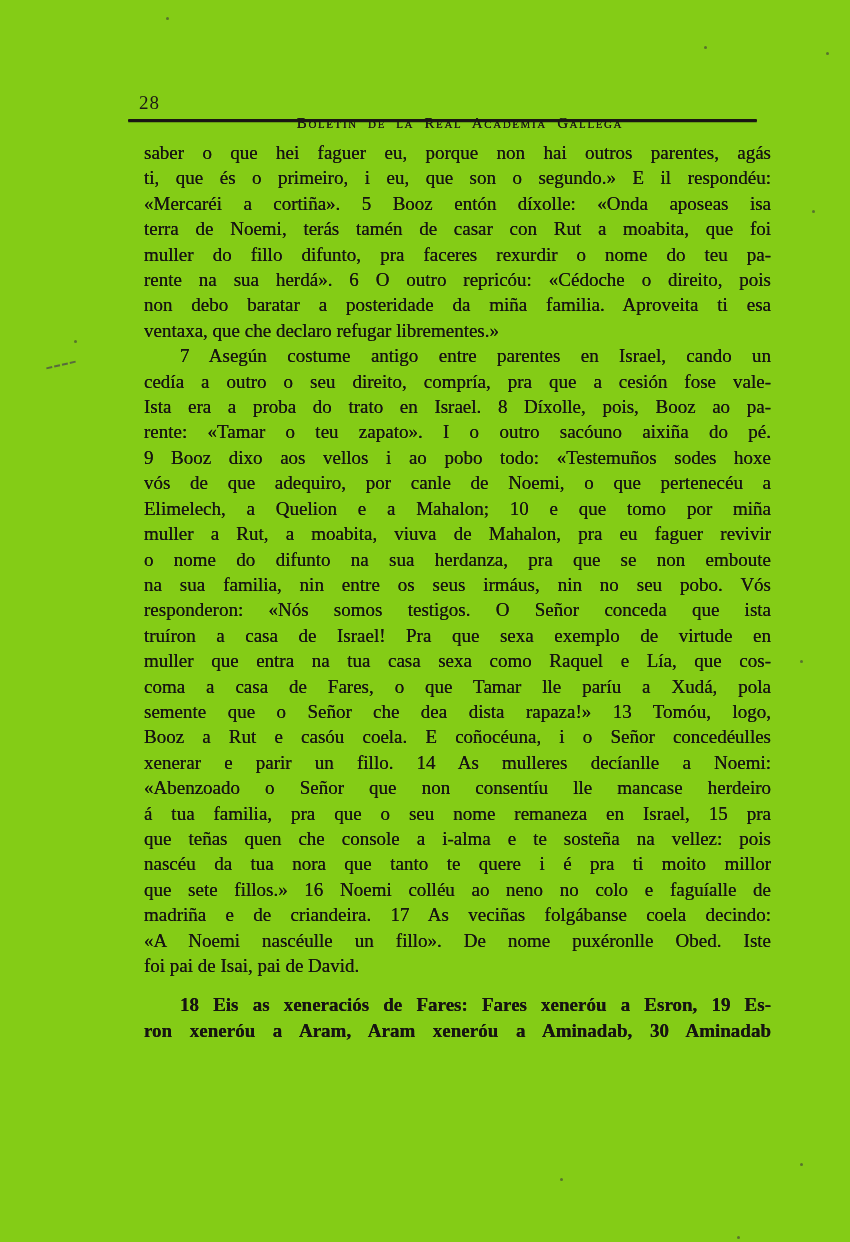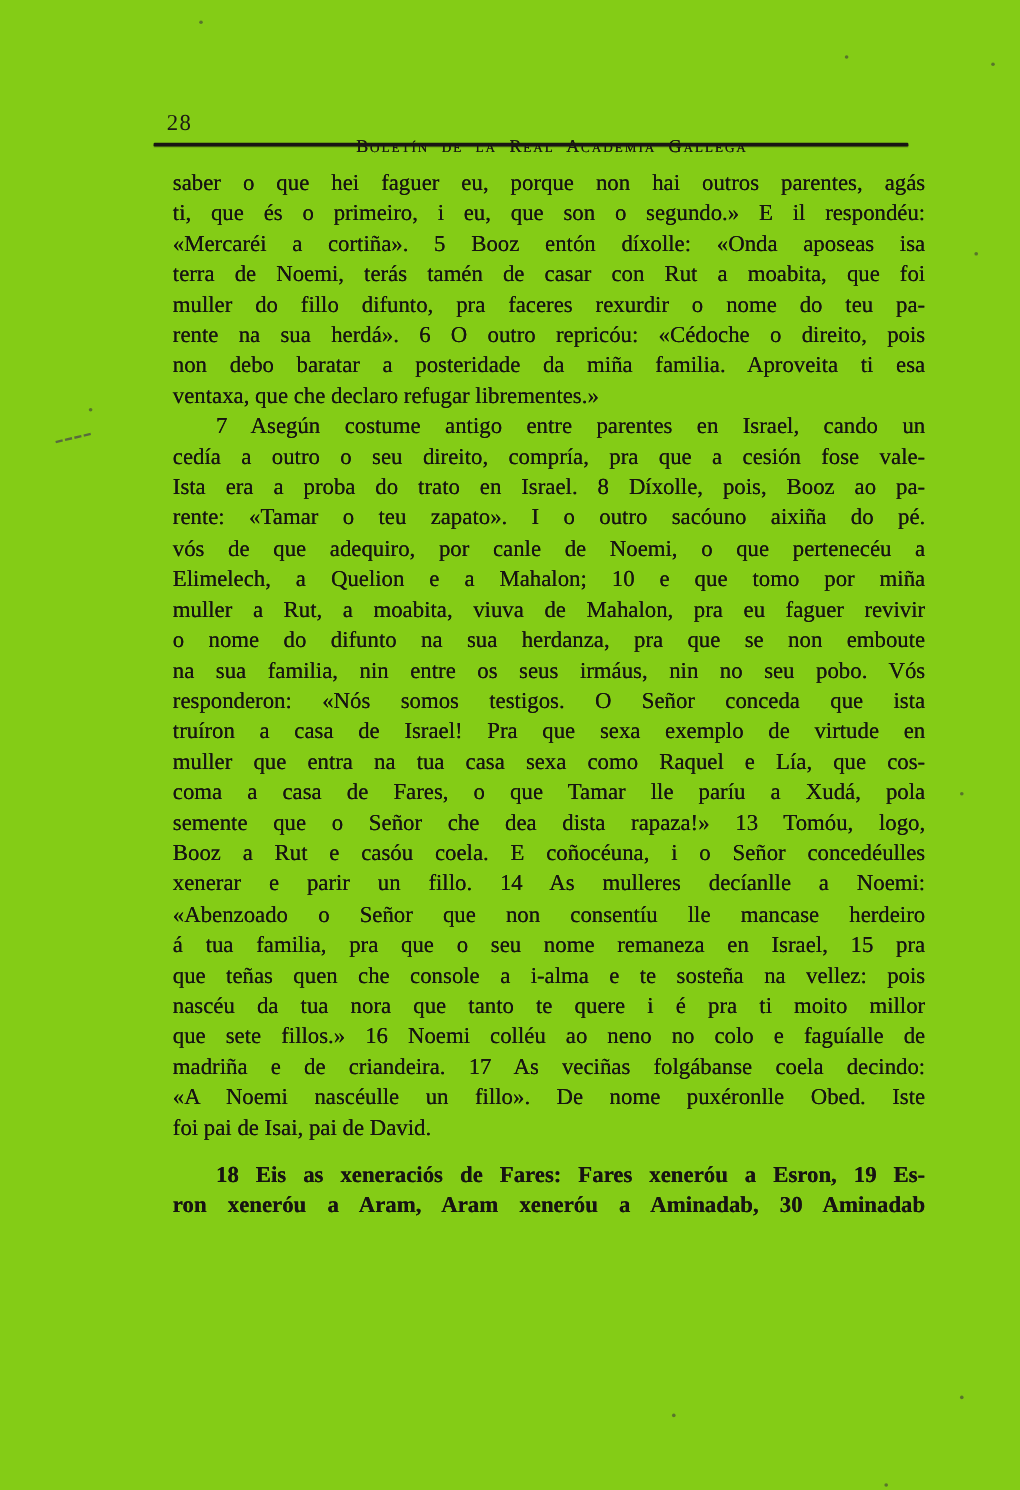--- a/index.html
+++ b/index.html
@@ -117,20 +117,21 @@
         <div class="line">muller do fillo difunto, pra faceres rexurdir o nome do teu pa-</div>
         <div class="line">rente na sua herdá». 6 O outro repricóu: «Cédoche o direito, pois</div>
         <div class="line">non debo baratar a posteridade da miña familia. Aproveita ti esa</div>
         <div class="line no-just">ventaxa, que che declaro refugar librementes.»</div>
       </div>
       <div class="paragraph">
         <div class="line indent">7 Asegún costume antigo entre parentes en Israel, cando un</div>
         <div class="line">cedía a outro o seu direito, compría, pra que a cesión fose vale-</div>
         <div class="line">Ista era a proba do trato en Israel. 8 Díxolle, pois, Booz ao pa-</div>
         <div class="line">rente: «Tamar o teu zapato». I o outro sacóuno aixiña do pé.</div>
+        <div class="line">9 Booz dixo aos vellos i ao pobo todo: «Testemuños sodes hoxe</div>
         <div class="line">vós de que adequiro, por canle de Noemi, o que pertenecéu a</div>
         <div class="line">Elimelech, a Quelion e a Mahalon; 10 e que tomo por miña</div>
         <div class="line">muller a Rut, a moabita, viuva de Mahalon, pra eu faguer revivir</div>
         <div class="line">o nome do difunto na sua herdanza, pra que se non emboute</div>
         <div class="line">na sua familia, nin entre os seus irmáus, nin no seu pobo. Vós</div>
         <div class="line">responderon: «Nós somos testigos. O Señor conceda que ista</div>
         <div class="line">truíron a casa de Israel! Pra que sexa exemplo de virtude en</div>
         <div class="line">muller que entra na tua casa sexa como Raquel e Lía, que cos-</div>
         <div class="line">coma a casa de Fares, o que Tamar lle paríu a Xudá, pola</div>
         <div class="line">semente que o Señor che dea dista rapaza!» 13 Tomóu, logo,</div>

